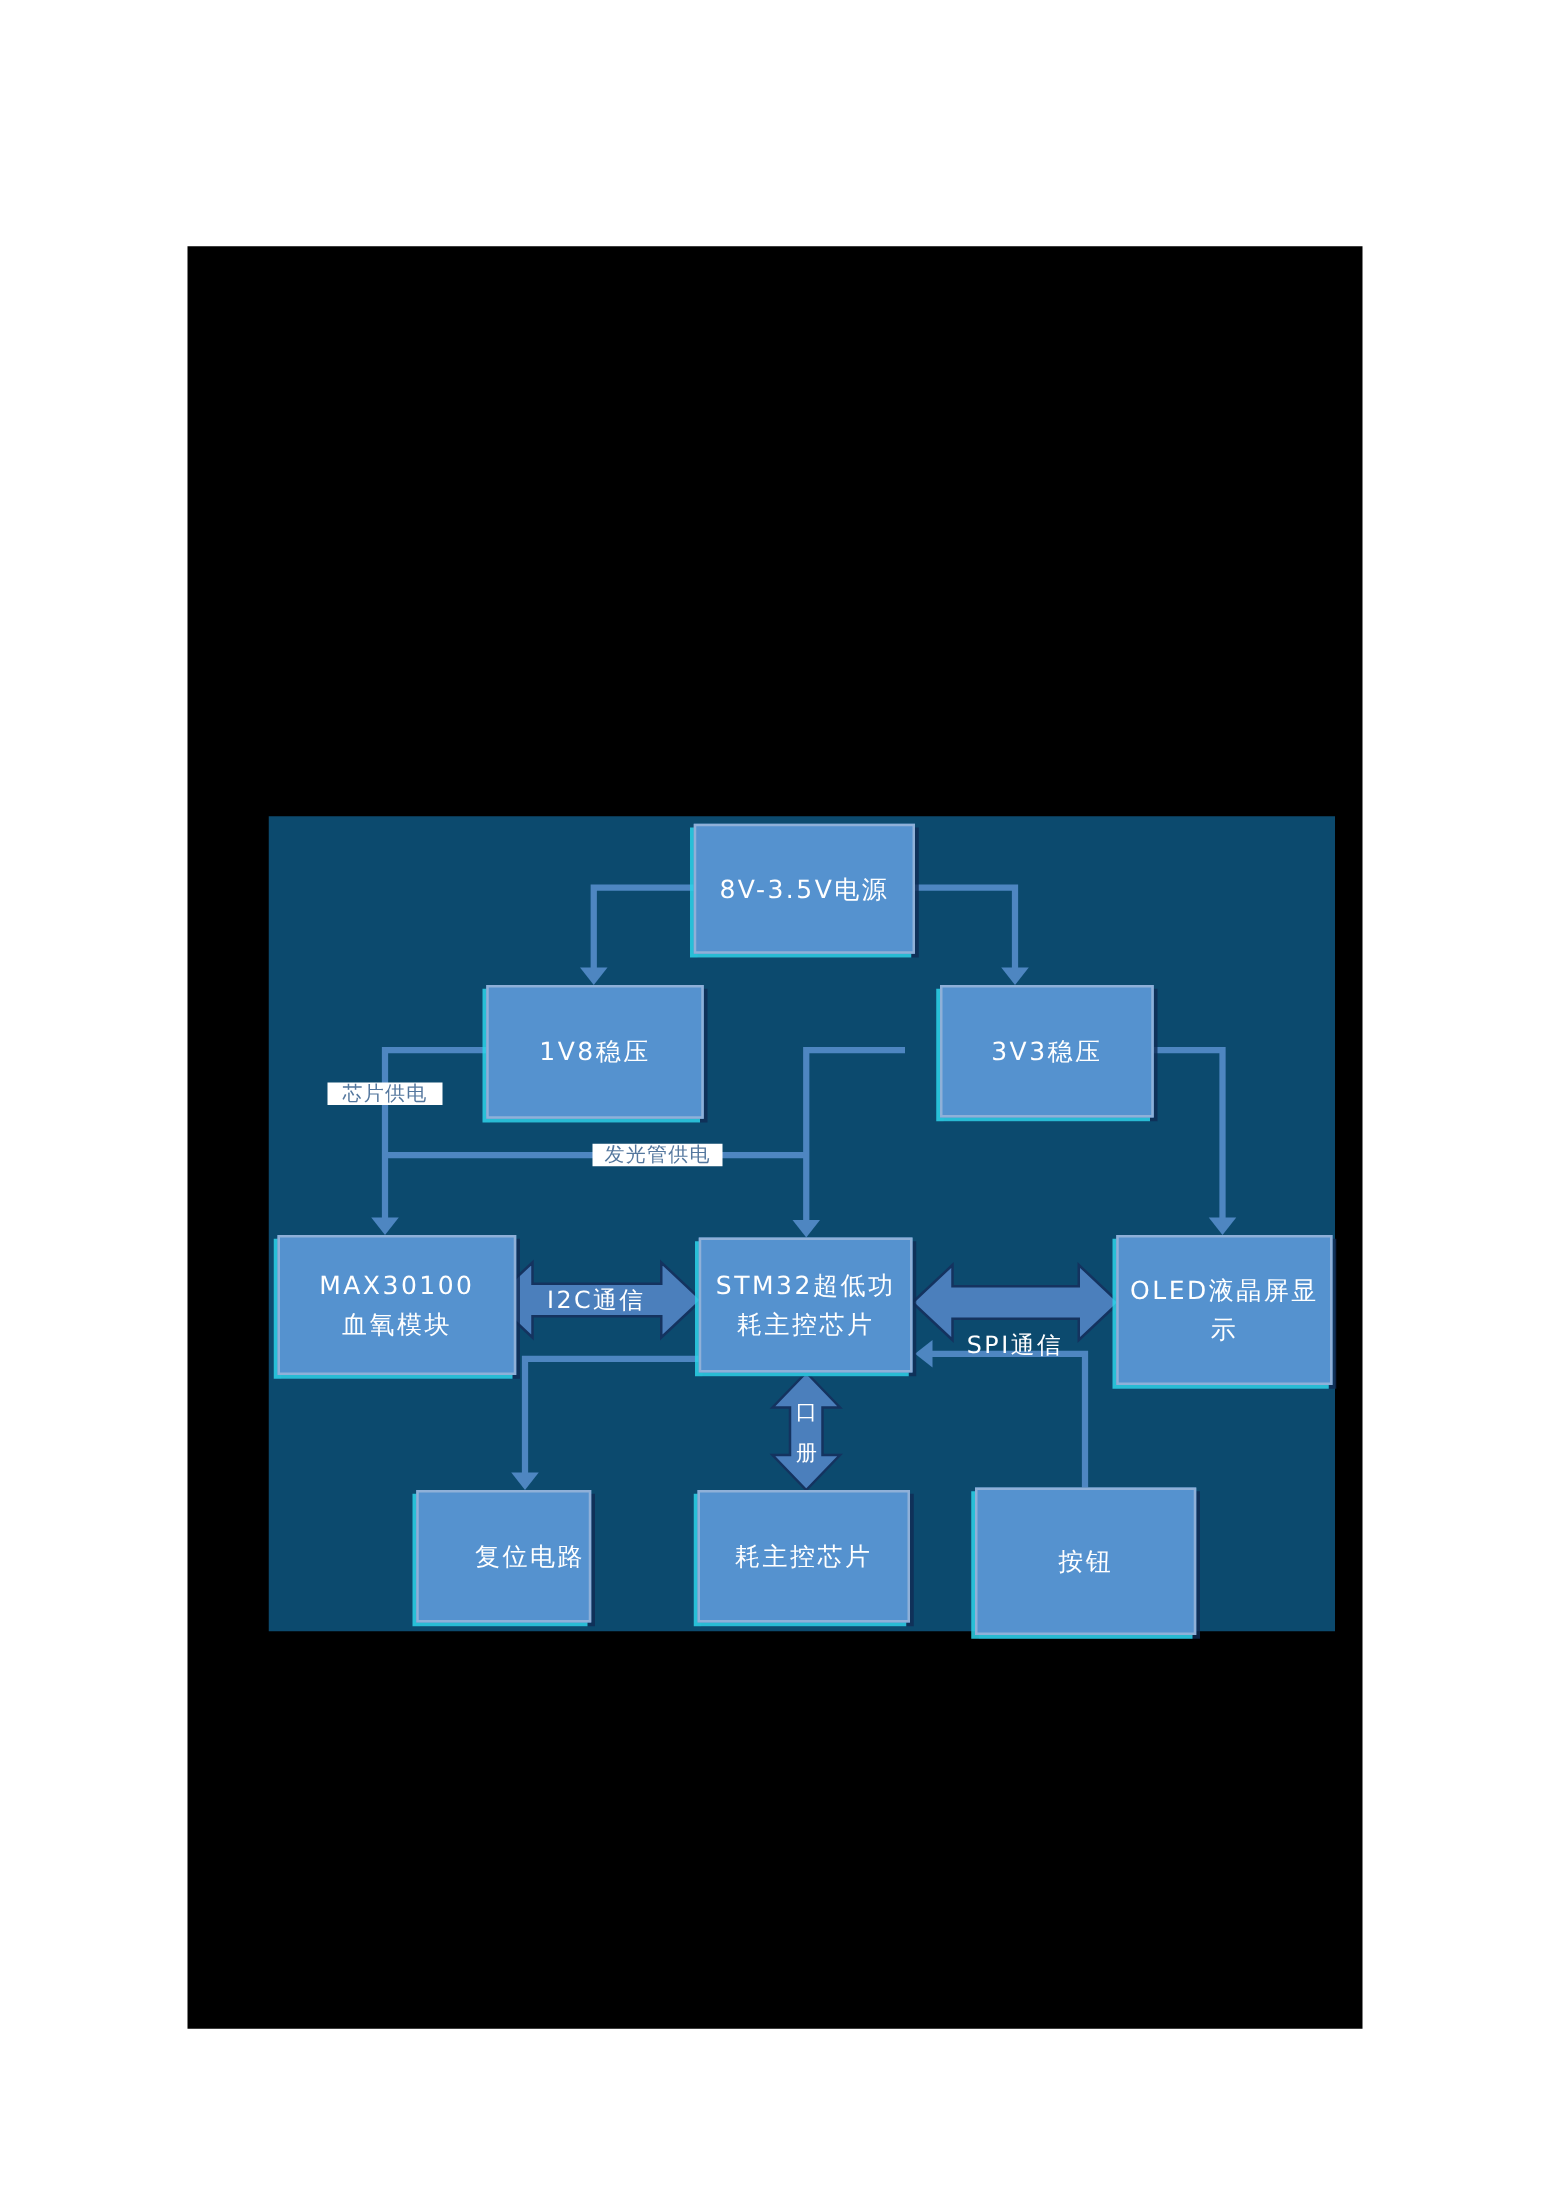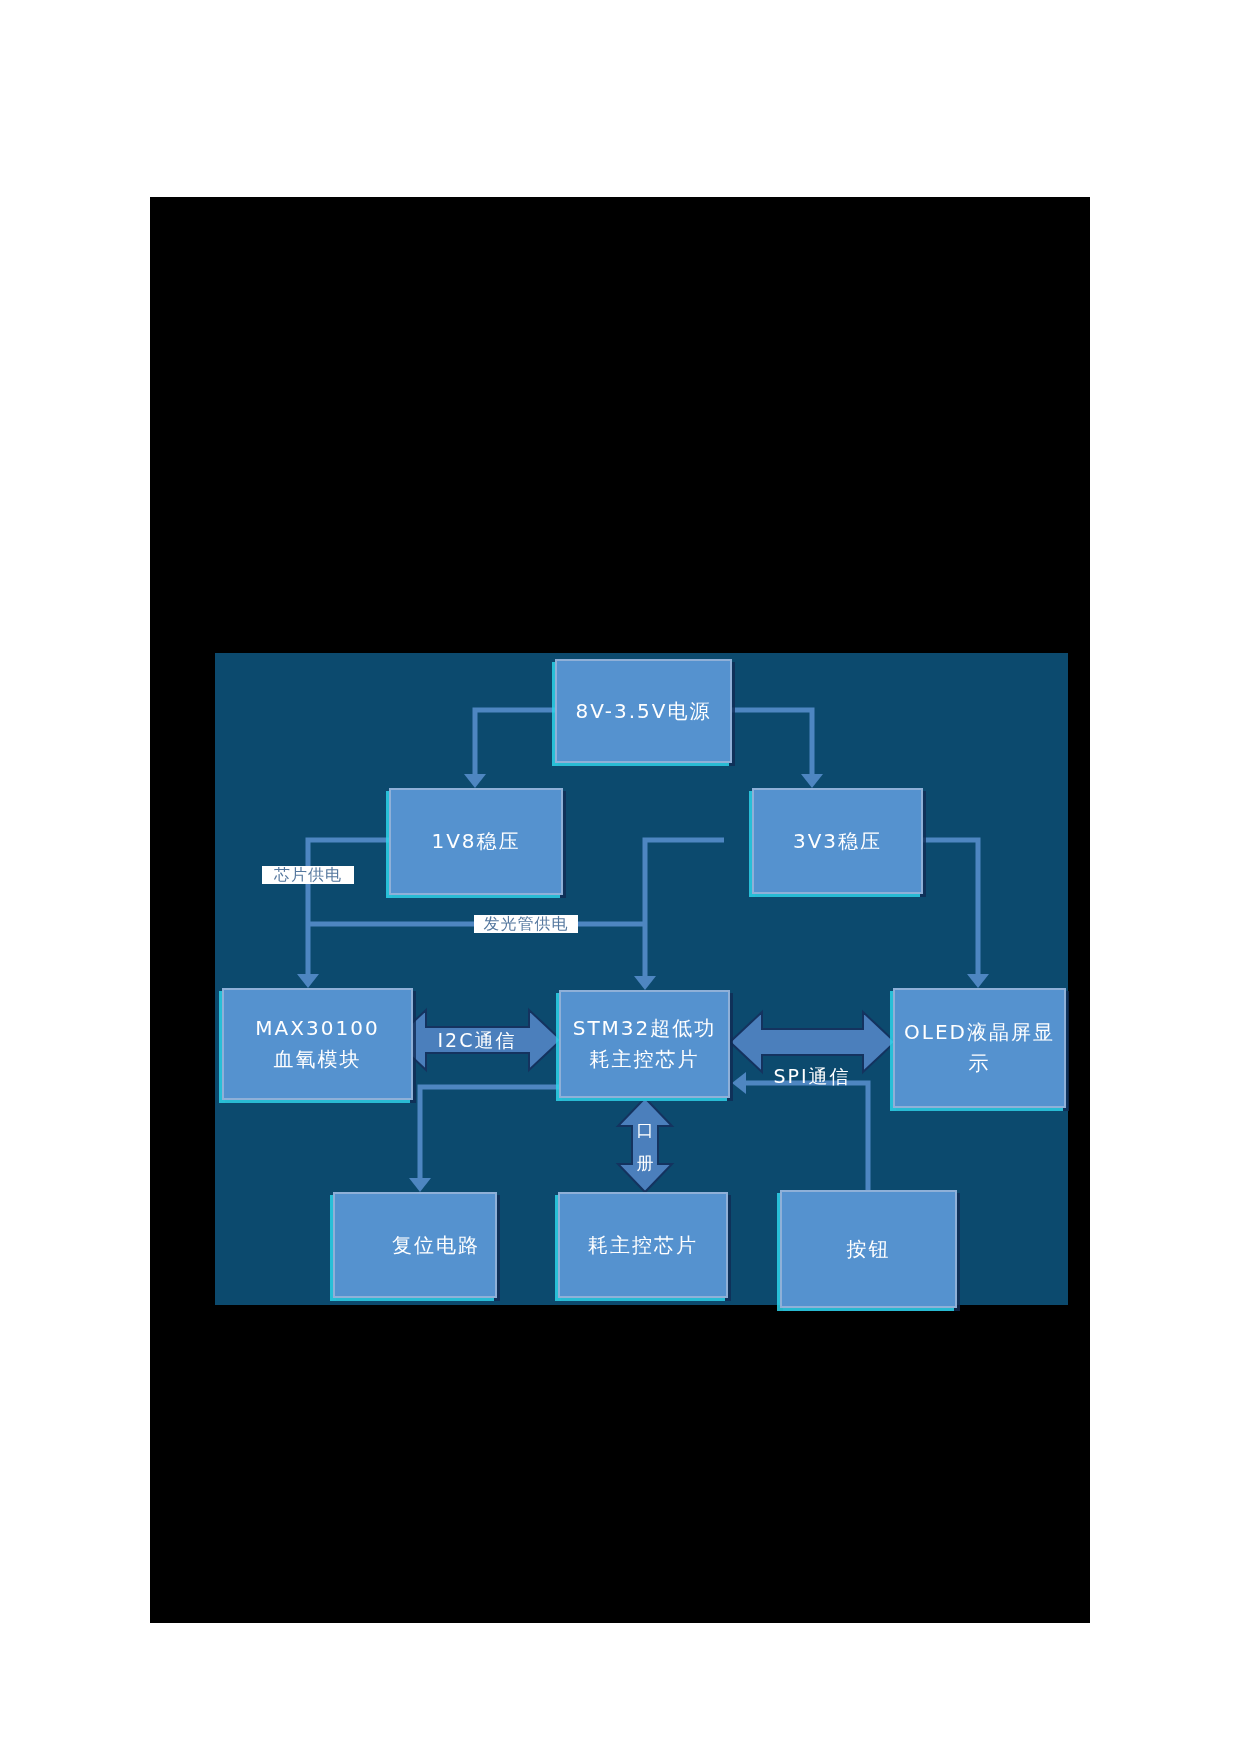--- a/index.html
+++ b/index.html
@@ -96,21 +96,21 @@
       <div class="box" style="left:344px;top:337px;width:171px;height:108px;">
         <span>STM32超低功</span>
         <span>耗主控芯片</span>
       </div>
 
       <div class="box" style="left:678px;top:335px;width:173px;height:120px;">
         <span>OLED液晶屏显</span>
         <span>示</span>
       </div>
 
-      <div class="box" style="left:118px;top:539px;width:164px;height:106px;padding-left:42px;">
+      <div class="box" style="left:118px;top:539px;width:140px;height:106px;padding-left:42px;">
         <span>复位电路</span>
       </div>
 
       <div class="box" style="left:343px;top:539px;width:170px;height:106px;">
         <span>耗主控芯片</span>
       </div>
 
       <div class="box" style="left:565px;top:537px;width:177px;height:118px;">
         <span>按钮</span>
       </div>

